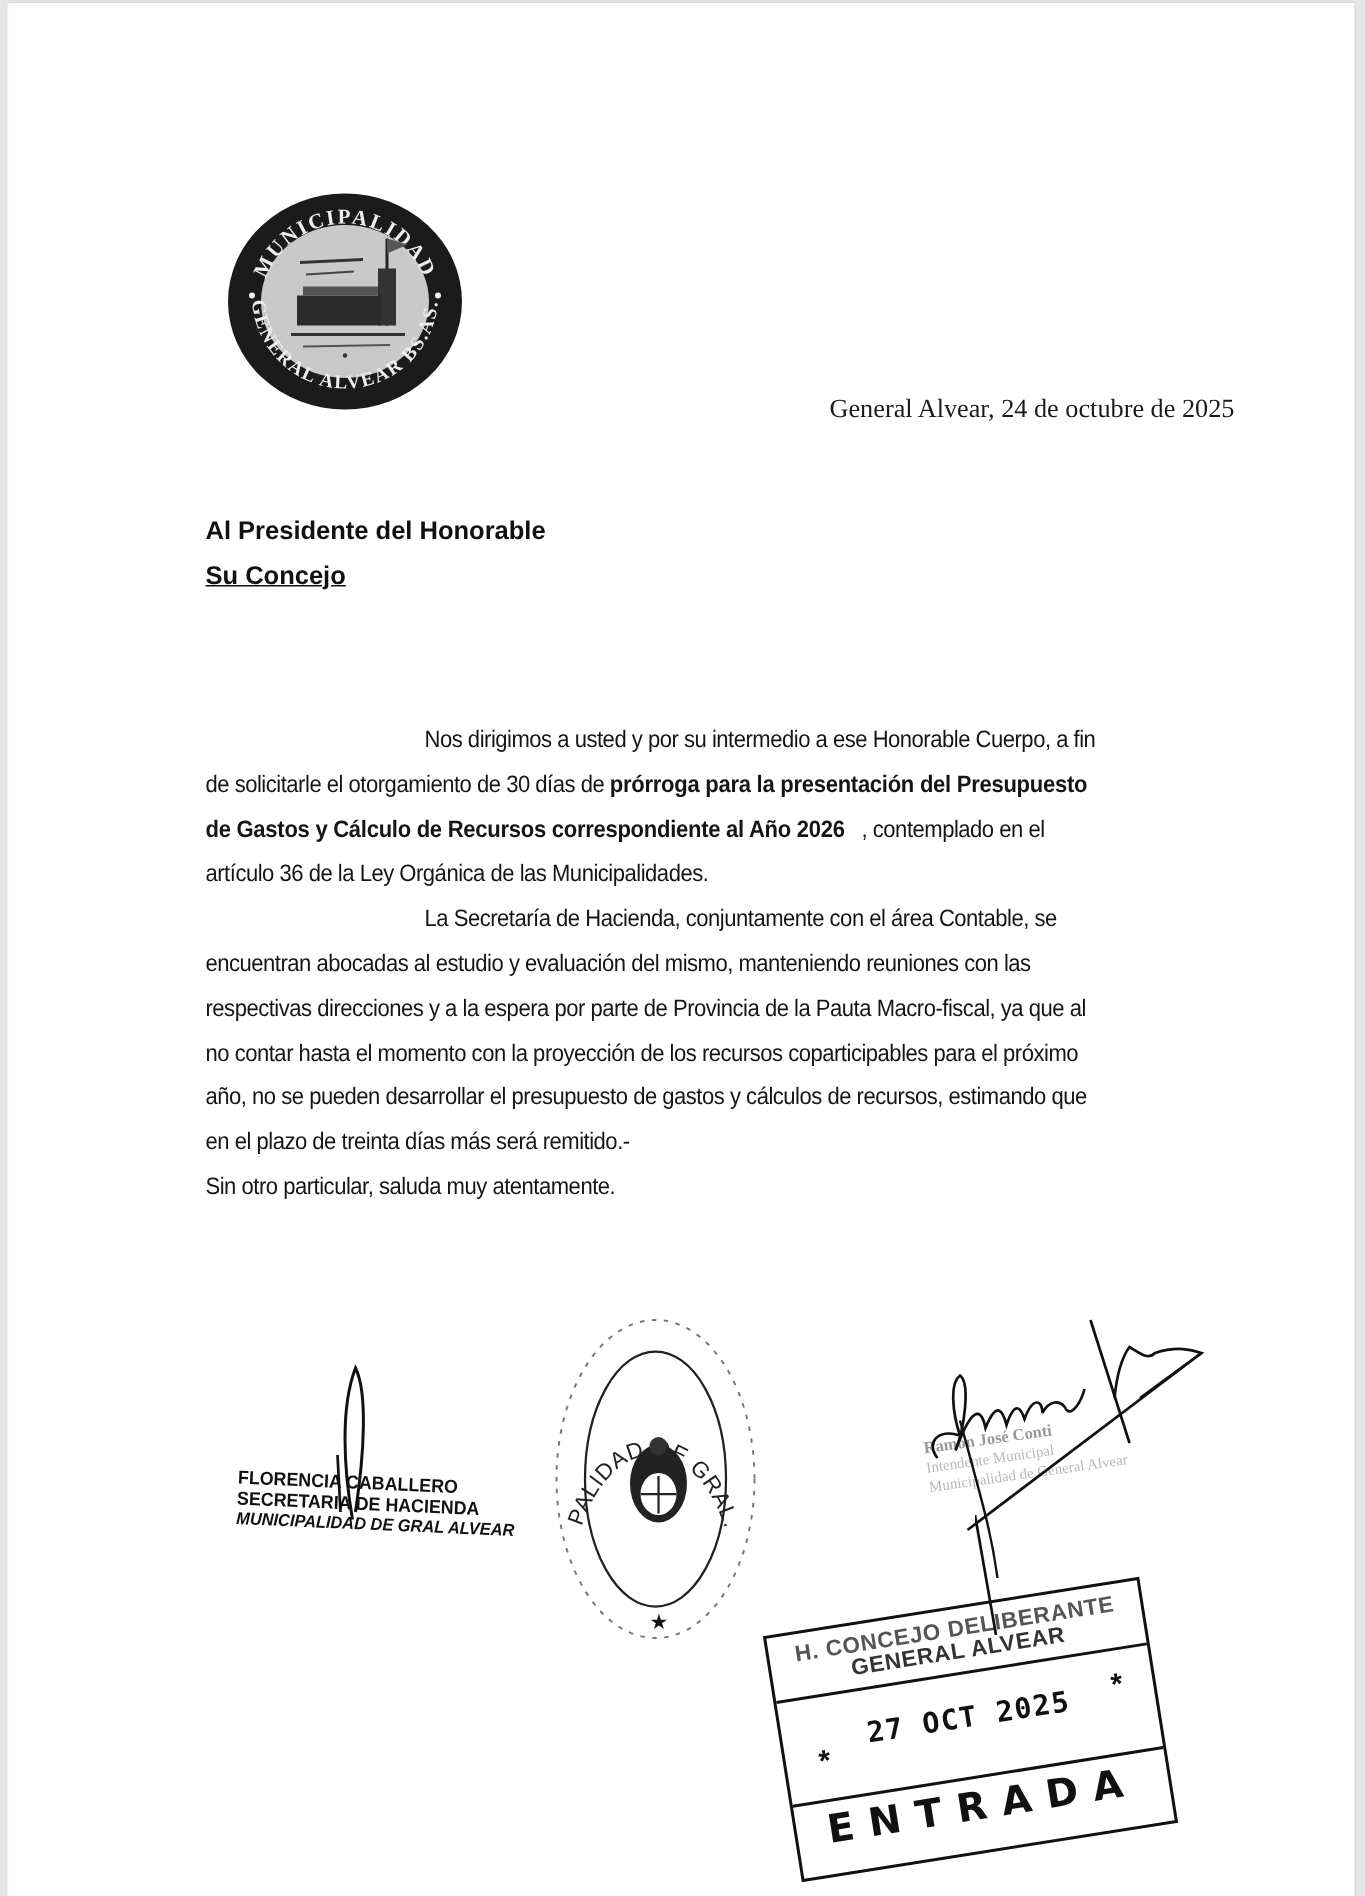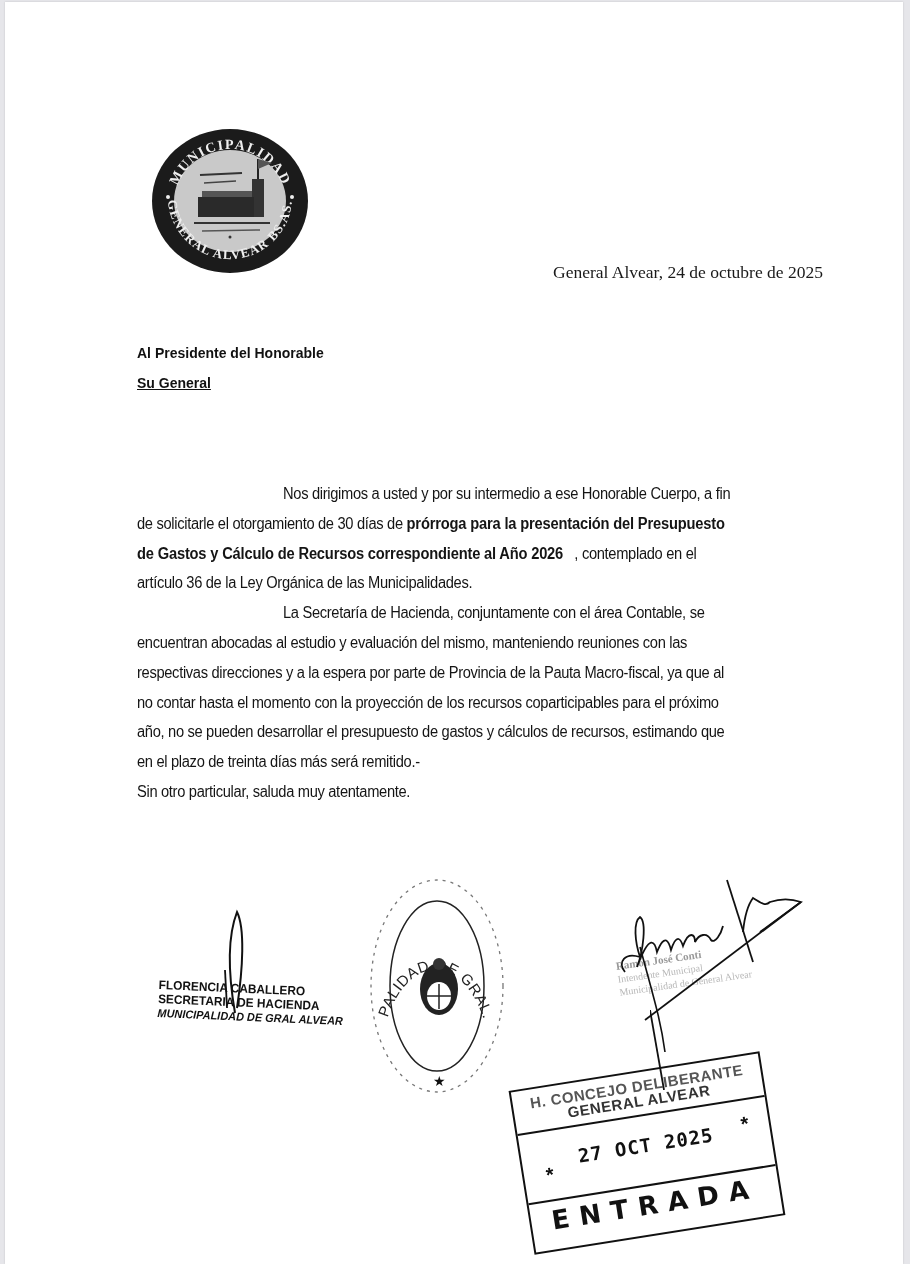--- a/index.html
+++ b/index.html
@@ -9,21 +9,21 @@
   }
   .page {
     position:absolute; left:5px; top:2px; width:898px; height:1262px; background:#fff;
     box-shadow: 0 0 2px rgba(0,0,0,0.15);
   }
   .abs { position:absolute; }
   .seal { left:145px; top:125px; width:160px; height:150px; }
   .date-line {
     left:548px; top:244px; font-family:"Liberation Serif", serif; font-size:17.5px; color:#1a1a1a; white-space:nowrap;margin-top:16px;
   }
-  .recipient { left:132px; top:337px; font-weight:bold; font-size:14px; line-height:29.5px; color:#111; }
+  .recipient { left:132px; top:337px; font-weight:bold; font-size:17px; line-height:29.5px; color:#111; }
   .recipient div { white-space:nowrap; }
   .recipient .u { text-decoration:underline; }
   .body-text {
     left:132px; top:477px; width:700px; font-size:15.8px; line-height:29.8px; color:#151515;
     letter-spacing:-0.35px; transform:scaleX(0.93); transform-origin:left top;
   }
   .body-text .line { white-space:nowrap; }
   .body-text b { font-weight:bold; letter-spacing:-0.2px; }
   .indent { padding-left:157px; }
   .sig-left { left:150px; top:906px; width:170px; height:130px; }
@@ -89,21 +89,21 @@
       </g>
       <circle cx="18" cy="70" r="2" fill="#eee"></circle>
       <circle cx="142" cy="70" r="2" fill="#eee"></circle>
     </svg>
   </div>
 
   <div class="abs date-line">General Alvear, 24 de octubre de 2025</div>
 
   <div class="abs recipient">
     <div>Al Presidente del Honorable</div>
-    <div class="u">Su General</div>
+    <div class="u">Su Concejo</div>
   </div>
 
   <div class="abs body-text">
     <div class="line indent">Nos dirigimos a usted y por su intermedio a ese Honorable Cuerpo, a fin</div>
     <div class="line"><span>de solicitarle el otorgamiento de 30 días de </span><b>prórroga para la presentación del Presupuesto</b></div>
     <div class="line"><b>de Gastos y Cálculo de Recursos correspondiente al Año 2026</b><span style="white-space:pre">   , contemplado en el</span></div>
     <div class="line">artículo 36 de la Ley Orgánica de las Municipalidades.</div>
     <div class="line indent">La Secretaría de Hacienda, conjuntamente con el área Contable, se</div>
     <div class="line">encuentran abocadas al estudio y evaluación del mismo, manteniendo reuniones con las</div>
     <div class="line">respectivas direcciones y a la espera por parte de Provincia de la Pauta Macro-fiscal, ya que al</div>

